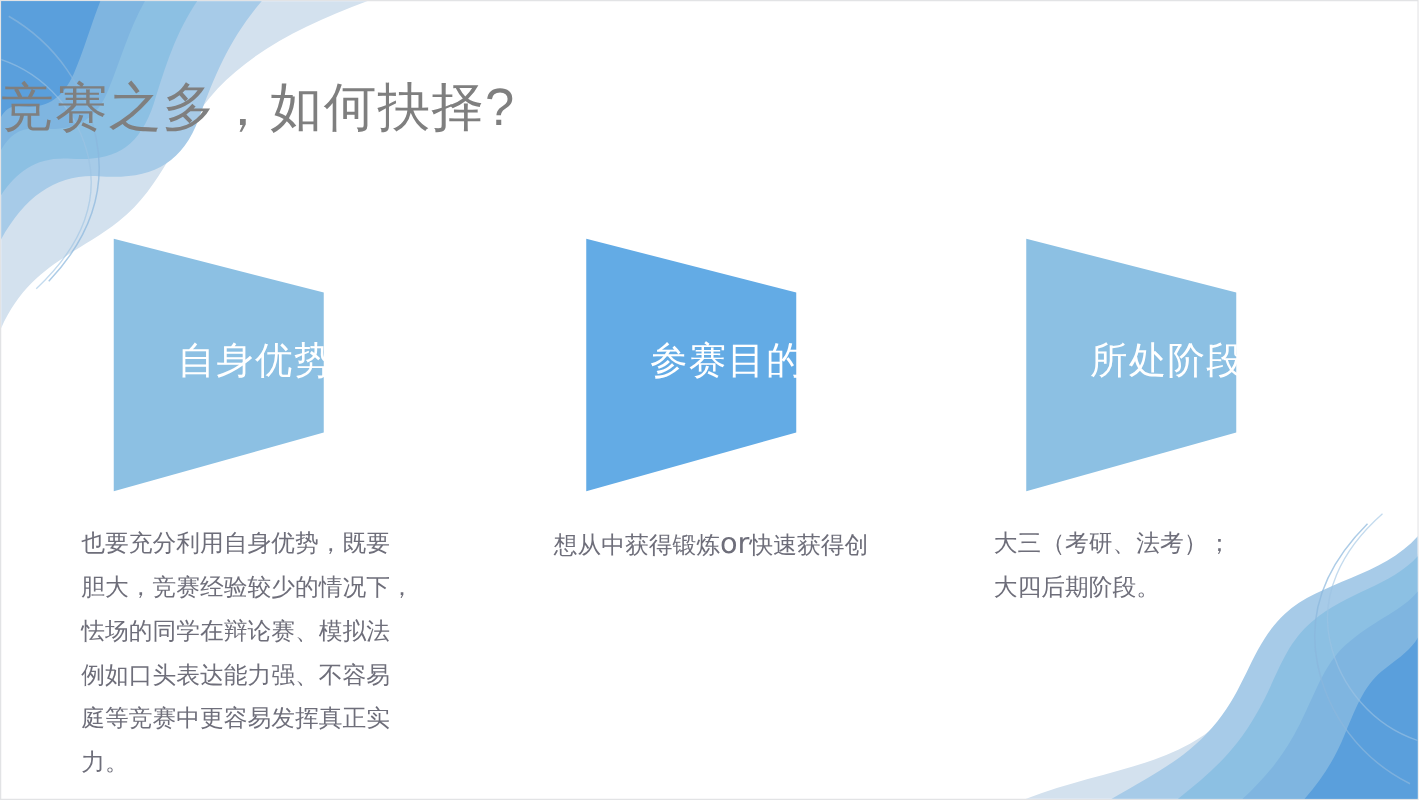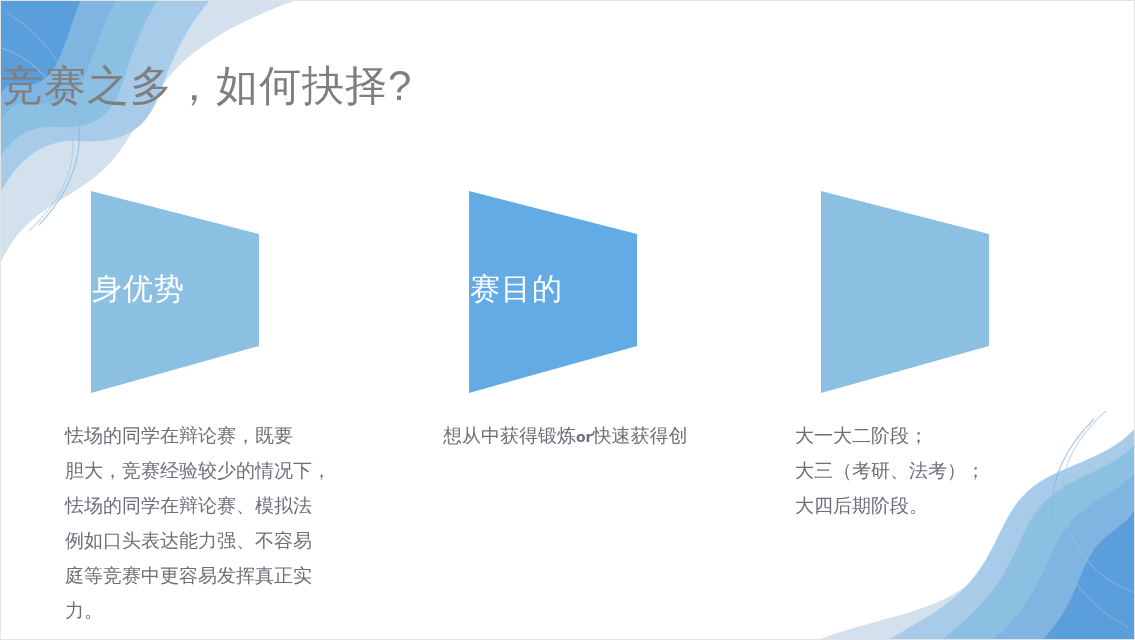--- a/index.html
+++ b/index.html
@@ -67,42 +67,42 @@
     position: absolute;
     top: 0;
     left: 0;
     display: block;
   }
   .shape-label {
     position: absolute;
     left: 0;
     top: 86px;
     width: 205px;
-    text-align: left;
+    text-align: right;
     color: #ffffff;
     font-size: 30px;
     line-height: 1.15;
     letter-spacing: 1px;
     white-space: nowrap;
   }
   .body-text {
     position: absolute;
     top: 232px;
     left: 4px;
     width: 285px;
     color: #6e6e7a;
     font-size: 19px;
     line-height: 35px;
     text-align: left;
     word-break: break-all;
   }
   .body-text .lat {
     font-family: "DejaVu Sans", sans-serif;
-    font-weight: bold;
-    font-size: 14px;
+    font-weight: normal;
+    font-size: 23px;
   }
   .body-line { display: block; white-space: nowrap; }
 </style>
 </head>
 <body>
 
 <div id="slide">
 
   <svg id="deco-tl" class="deco-layer" viewBox="0 0 300 280">
     <path d="M0,0 L300,0 C250,18 205,40 175,72 C140,110 132,150 96,178 C62,205 22,214 0,268 Z" fill="#d3e1ee"></path>
@@ -127,21 +127,21 @@
   <div id="page-title">竞赛之多，如何抉择?</div>
 
   <div id="column-0" class="column">
     <div class="shape-wrap">
       <svg class="shape-svg" width="240" height="215" viewBox="0 0 240 215">
         <polygon points="30,5 198,48 198,160 30,207" fill="#8cc0e3"></polygon>
       </svg>
       <div class="shape-label">自身优势</div>
     </div>
     <div class="body-text">
-      <span class="body-line">怯场的同学在辩论赛，既要</span>
+      <span class="body-line">也要充分利用自身优势，既要</span>
       <span class="body-line">胆大，竞赛经验较少的情况下，</span>
       <span class="body-line">怯场的同学在辩论赛、模拟法</span>
       <span class="body-line">例如口头表达能力强、不容易</span>
       <span class="body-line">庭等竞赛中更容易发挥真正实</span>
       <span class="body-line">力。</span>
     </div>
   </div>
 
   <div id="column-1" class="column">
     <div class="shape-wrap">
@@ -153,21 +153,21 @@
     <div class="body-text">
       <span class="body-line">想从中获得锻炼<span class="lat">or</span>快速获得创</span>
     </div>
   </div>
 
   <div id="column-2" class="column">
     <div class="shape-wrap">
       <svg class="shape-svg" width="240" height="215" viewBox="0 0 240 215">
         <polygon points="30,5 198,48 198,160 30,207" fill="#8cc0e3"></polygon>
       </svg>
+      <div class="shape-label">所处阶段</div>
     </div>
     <div class="body-text">
-      <span class="body-line">大一大二阶段；</span>
       <span class="body-line">大三（考研、法考）；</span>
       <span class="body-line">大四后期阶段。</span>
     </div>
   </div>
 
 </div>
 
 </body></html>

